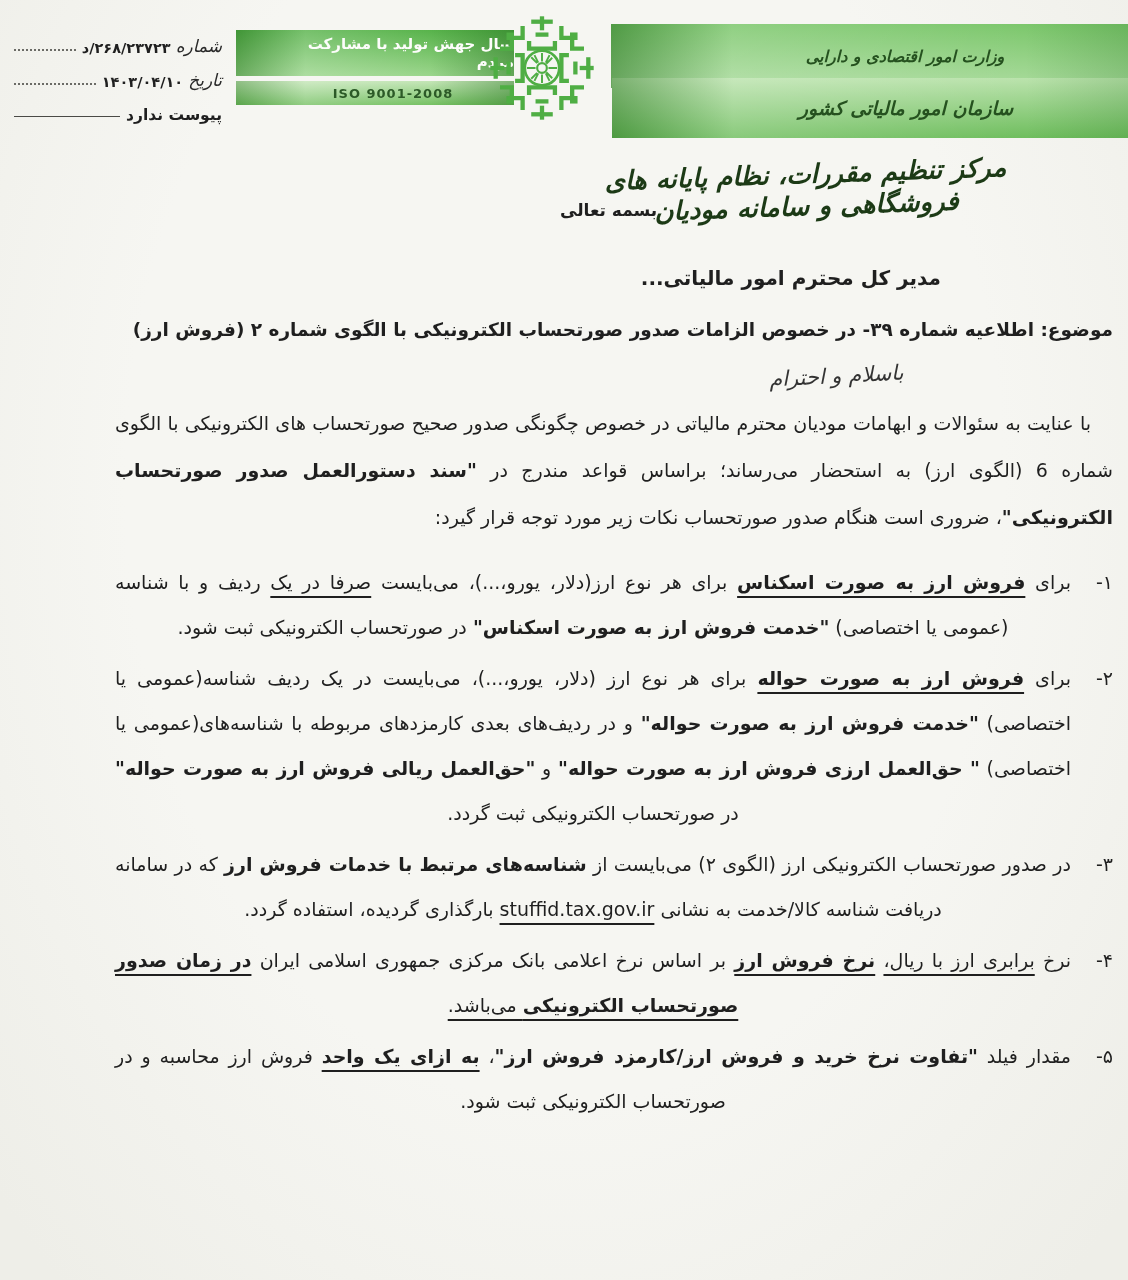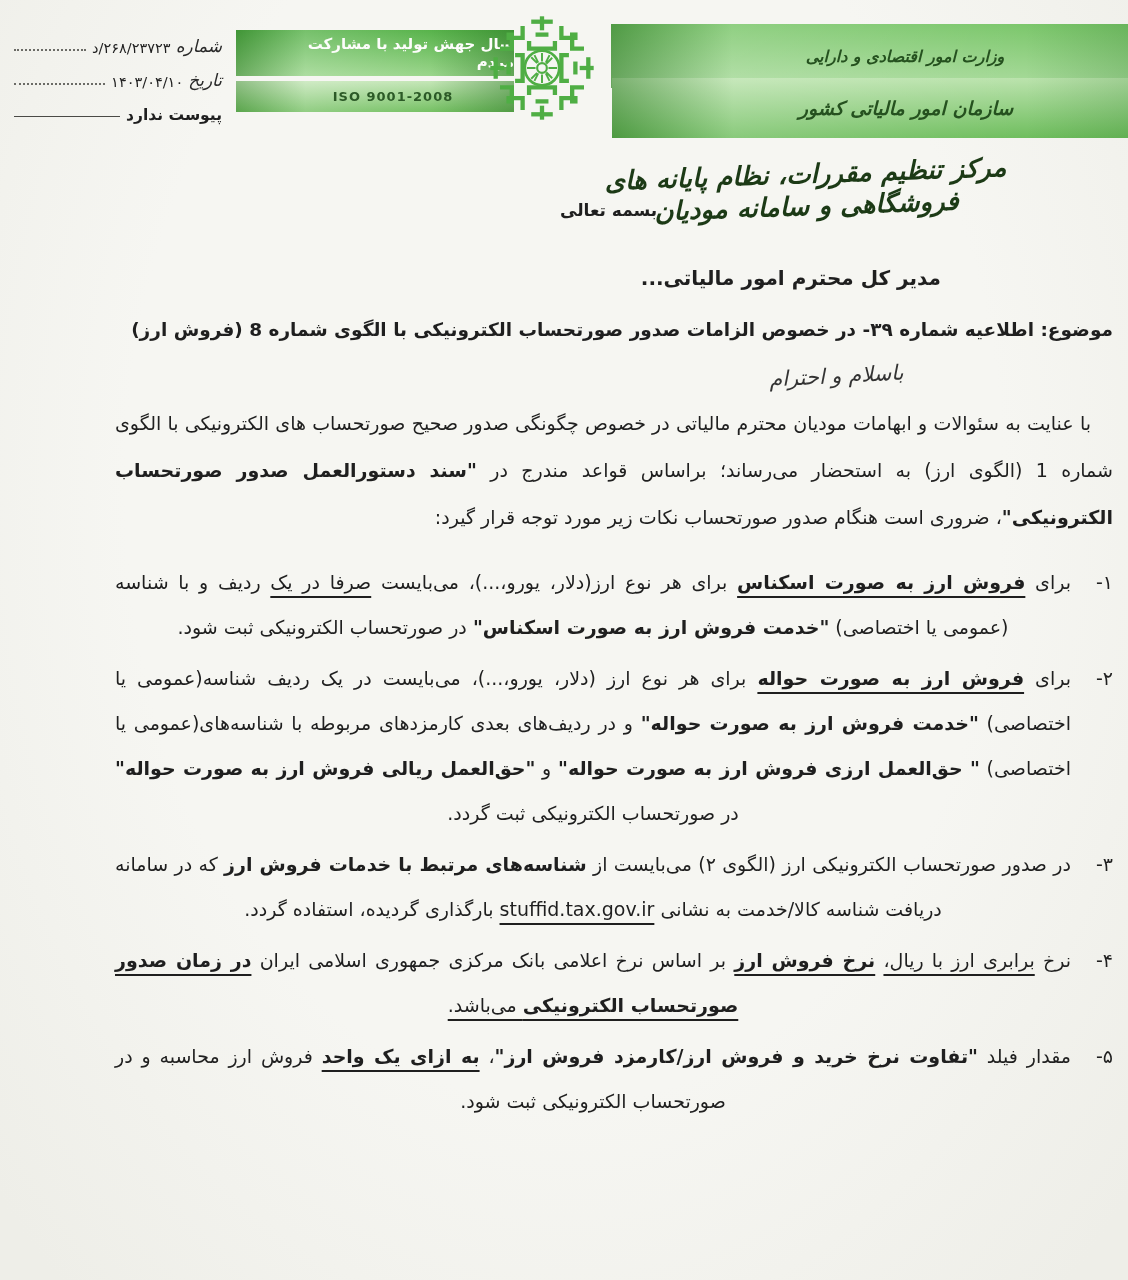--- a/index.html
+++ b/index.html
@@ -6,35 +6,35 @@
   body{width:1128px;height:1280px;overflow:hidden;background:#e9e9e4;}
   #page{
     position:relative;width:1128px;height:1280px;
     background:radial-gradient(ellipse at 50% 38%, #f6f6f2 55%, #eeeee8 95%);
     font-family:"DejaVu Sans",sans-serif;color:#1f1f1f;
   }
   
   .meta{position:absolute;top:22px;left:10px;width:212px;direction:rtl;}
   .meta-row{display:flex;align-items:flex-end;height:34px;}
   .meta-label{font-family:"DejaVu Serif",serif;font-style:italic;font-size:17px;color:#2a2a2a;white-space:nowrap;}
-  .meta-value{font-weight:normal;font-size:14.5px;margin-right:5px;white-space:nowrap;}
+  .meta-value{font-weight:bold;font-size:14.5px;margin-right:5px;white-space:nowrap;}
   .bidi-vis{unicode-bidi:bidi-override;direction:ltr;}
   .dots{flex:1;border-bottom:2px dotted #6b6b66;margin:0 6px 5px 4px;min-width:8px;}
   .solid-line{flex:1;border-bottom:1.5px solid #4a4a46;margin:0 6px 7px 4px;}
   .attach-label{font-weight:bold;font-size:15.5px;}
   
   .strip{position:absolute;display:flex;align-items:center;justify-content:center;padding-left:36px;}
   .strip-slogan{
     left:236px;top:30px;width:242px;height:46px;
     background-image:linear-gradient(to right,rgba(25,100,20,.38),rgba(255,255,255,.18) 25%,rgba(255,255,255,0) 70%,rgba(25,100,20,.42)),
                      linear-gradient(to bottom,#58b34b,#9bd68c);
     color:#fdfdfb;font-weight:bold;font-size:15px;direction:rtl;
   }
   .strip-iso{
-    left:236px;top:81px;width:242px;height:31px;
+    left:236px;top:81px;width:242px;height:24px;
     background-image:linear-gradient(to right,rgba(25,100,20,.30),rgba(255,255,255,.2) 25%,rgba(255,255,255,0) 70%,rgba(25,100,20,.40)),
                      linear-gradient(to bottom,#c4e6b7,#76c164);
     color:#2c5a27;font-weight:bold;font-size:13px;letter-spacing:1px;direction:ltr;
   }
   .strip-ministry{
     left:611px;top:24px;width:516px;height:64px;
     background-image:linear-gradient(to right,rgba(25,100,20,.45),rgba(255,255,255,.15) 22%,rgba(255,255,255,0) 75%,rgba(25,100,20,.25)),
                      linear-gradient(to bottom,#7cc76c,#abdc9e);
     color:#25511f;font-family:"DejaVu Serif",serif;font-style:italic;font-weight:bold;font-size:16px;direction:rtl;
   }
@@ -135,25 +135,25 @@
         <rect x="81" y="78" width="7" height="7"></rect>
       </g>
     </svg>
   </div>
 
   <div class="office-line">مرکز تنظیم مقررات، نظام پایانه های فروشگاهی و سامانه مودیان</div>
   <div class="besmele">بسمه تعالی</div>
 
   <div class="content">
     <div class="recipient">مدیر کل محترم امور مالیاتی...</div>
-    <div class="subject">موضوع: اطلاعیه شماره ۳۹- در خصوص الزامات صدور صورتحساب الکترونیکی با الگوی شماره 8 (فروش ارز)</div>
+    <div class="subject">موضوع: اطلاعیه شماره ۳۹- در خصوص الزامات صدور صورتحساب الکترونیکی با الگوی شماره ۲ (فروش ارز)</div>
     <div class="salutation">
       <span>باسلام و احترام</span>
     </div>
-    <p class="intro"><span>با عنایت به سئوالات و ابهامات مودیان محترم مالیاتی در خصوص چگونگی صدور صحیح صورتحساب های الکترونیکی با الگوی شماره 1 (الگوی ارز) به استحضار می‌رساند؛ براساس قواعد مندرج در </span><span class="b">"سند دستورالعمل صدور صورتحساب الکترونیکی"</span><span>، ضروری است هنگام صدور صورتحساب نکات زیر مورد توجه قرار گیرد:</span></p>
+    <p class="intro"><span>با عنایت به سئوالات و ابهامات مودیان محترم مالیاتی در خصوص چگونگی صدور صحیح صورتحساب های الکترونیکی با الگوی شماره 6 (الگوی ارز) به استحضار می‌رساند؛ براساس قواعد مندرج در </span><span class="b">"سند دستورالعمل صدور صورتحساب الکترونیکی"</span><span>، ضروری است هنگام صدور صورتحساب نکات زیر مورد توجه قرار گیرد:</span></p>
     <div class="items">
         <div class="item"><span class="item-num">۱-</span><span><span>برای </span><span class="b u">فروش ارز به صورت اسکناس</span><span> برای هر نوع ارز(دلار، یورو،...)، می‌بایست </span><span class="u">صرفا در یک</span><span> ردیف و با شناسه (عمومی یا اختصاصی) </span><span class="b">"خدمت فروش ارز به صورت اسکناس"</span><span> در صورتحساب الکترونیکی ثبت شود.</span></span></div>
         <div class="item"><span class="item-num">۲-</span><span><span>برای </span><span class="b u">فروش ارز به صورت حواله</span><span> برای هر نوع ارز (دلار، یورو،...)، می‌بایست در یک ردیف شناسه(عمومی یا اختصاصی) </span><span class="b">"خدمت فروش ارز به صورت حواله"</span><span> و در ردیف‌های بعدی کارمزدهای مربوطه با شناسه‌های(عمومی یا اختصاصی) </span><span class="b">" حق‌العمل ارزی فروش ارز به صورت حواله"</span><span> و </span><span class="b">"حق‌العمل ریالی فروش ارز به صورت حواله"</span><span> در صورتحساب الکترونیکی ثبت گردد.</span></span></div>
         <div class="item"><span class="item-num">۳-</span><span><span>در صدور صورتحساب الکترونیکی ارز (الگوی ۲) می‌بایست از </span><span class="b">شناسه‌های مرتبط با خدمات فروش ارز</span><span> که در سامانه دریافت شناسه کالا/خدمت به نشانی </span><span class="u ltr">stuffid.tax.gov.ir</span><span> بارگذاری گردیده، استفاده گردد.</span></span></div>
         <div class="item"><span class="item-num">۴-</span><span><span>نرخ </span><span class="u">برابری ارز با ریال،</span><span> </span><span class="b u">نرخ فروش ارز</span><span> بر اساس نرخ اعلامی بانک مرکزی جمهوری اسلامی ایران </span><span class="b u">در زمان صدور صورتحساب الکترونیکی</span><span class="u"> می‌باشد.</span></span></div>
         <div class="item"><span class="item-num">۵-</span><span><span>مقدار فیلد </span><span class="b">"تفاوت نرخ خرید و فروش ارز/کارمزد فروش ارز"</span><span>، </span><span class="b u">به ازای یک واحد</span><span> فروش ارز محاسبه و در صورتحساب الکترونیکی ثبت شود.</span></span></div>
       </div>
   </div>
 
 </div>

